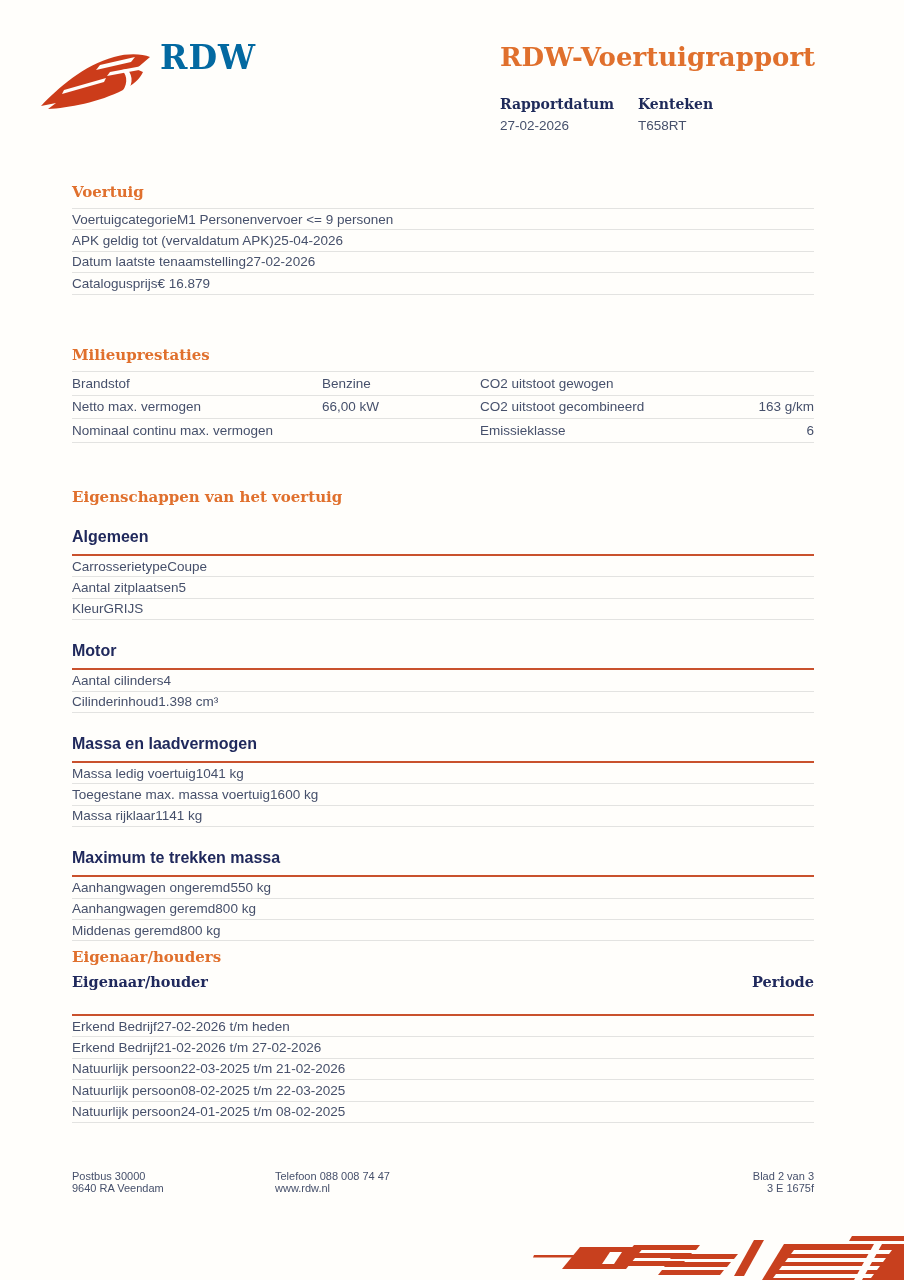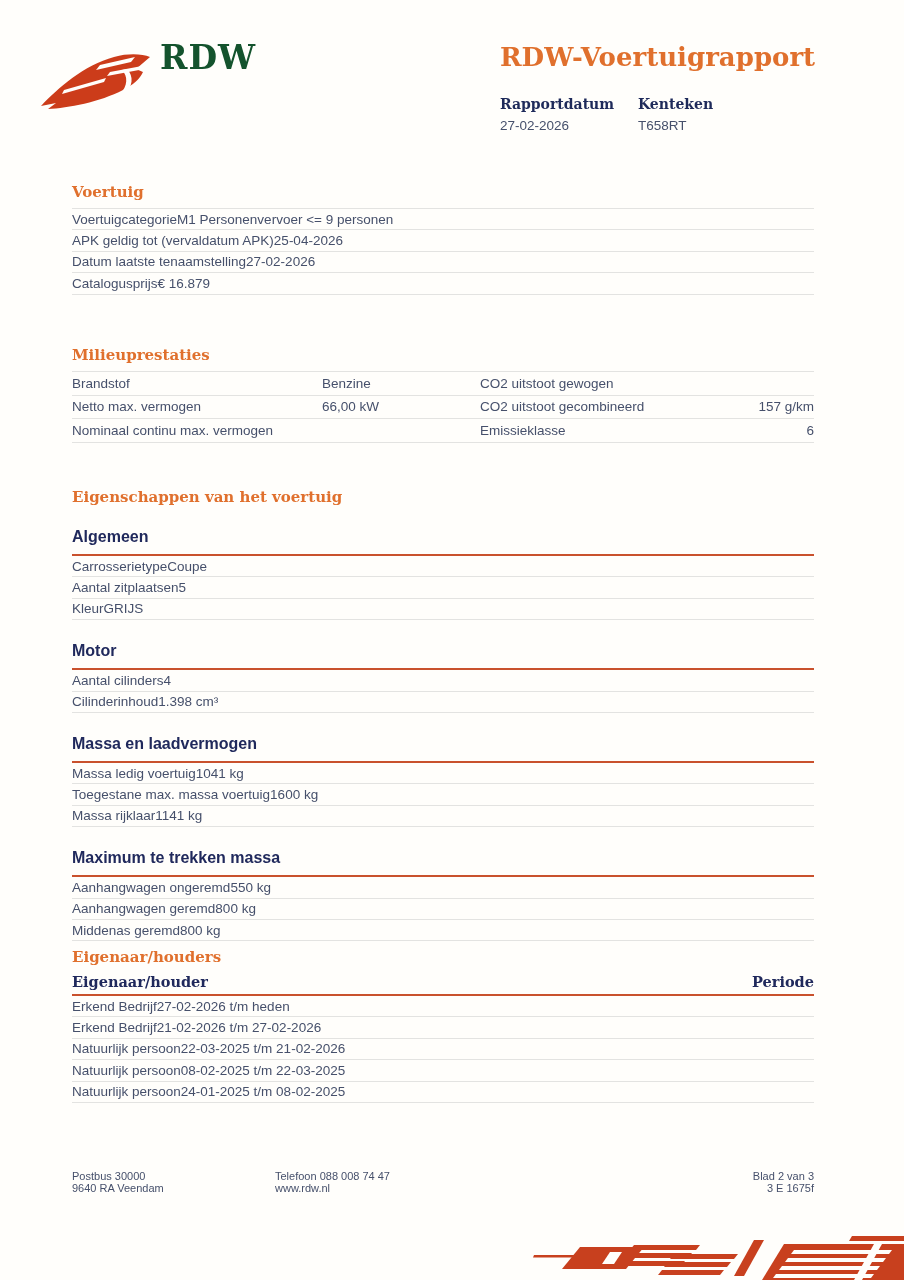--- a/index.html
+++ b/index.html
@@ -3,21 +3,21 @@
 <meta charset="utf-8">
 <style>
   * { margin:0; padding:0; box-sizing:border-box; }
   html,body { width:904px; height:1280px; }
   body { font-family:"Liberation Sans", sans-serif; background:#ffffff; }
   .page { position:relative; width:904px; height:1280px; background:#fffefb; overflow:hidden; }
 
   
   .logo-art { position:absolute; left:38px; top:48px; width:118px; height:66px; }
   .logo-text { position:absolute; left:160px; top:38px; font-family:"DejaVu Serif", serif;
-               font-weight:bold; font-size:33px; color:#14532d; letter-spacing:1px; }
+               font-weight:bold; font-size:33px; color:#0369a1; letter-spacing:1px; }
   .doc-title { position:absolute; left:500px; top:42px; font-family:"DejaVu Serif", serif;
                font-weight:bold; font-size:26px; color:#e0702d; }
   .meta { position:absolute; left:500px; top:96px; display:flex; }
   .meta-col { width:138px; }
   .meta-label { font-family:"DejaVu Serif", serif; font-weight:bold; font-size:14px; color:#1e2a5a; }
   .meta-value { margin-top:6px; font-size:13.5px; color:#46506b; }
 
   
   .abs-sec { position:absolute; left:72px; width:742px; }
   .sec-title { font-family:"DejaVu Serif", serif; font-weight:bold; font-size:15px;
@@ -38,21 +38,21 @@
 
   
   .subsec { margin-top:22px; }
   .subsec:first-of-type { margin-top:6px; }
   .subsec-title { font-size:16px; font-weight:bold; color:#20295c;
                   padding-bottom:8px; border-bottom:2px solid #c9512d; }
 
   
   .tbl-head { display:flex; justify-content:space-between; align-items:flex-end;
               font-family:"DejaVu Serif", serif; font-weight:bold; font-size:14.5px;
-              color:#20295c; padding-bottom:4px; border-bottom:2px solid #c9512d; margin-top:4px; }
+              color:#20295c; padding-bottom:24px; border-bottom:2px solid #c9512d; margin-top:4px; }
 
   
   .footer { position:absolute; left:72px; top:1170px; width:742px;
             font-size:11px; color:#46506b; display:flex; }
   .f-col { display:flex; flex-direction:column; }
   .f-left { width:203px; }
   .f-mid  { flex:1; }
   .f-right { text-align:right; }
 
   .wing-art { position:absolute; right:0; bottom:0; width:382px; height:48px; }
@@ -111,21 +111,21 @@
       <div class="row4">
         <span class="c1">Brandstof</span>
         <span class="c2">Benzine</span>
         <span class="c3">CO2 uitstoot gewogen</span>
         <span class="c4"></span>
       </div>
       <div class="row4">
         <span class="c1">Netto max. vermogen</span>
         <span class="c2">66,00 kW</span>
         <span class="c3">CO2 uitstoot gecombineerd</span>
-        <span class="c4">157 g/km</span>
+        <span class="c4">163 g/km</span>
       </div>
       <div class="row4">
         <span class="c1">Nominaal continu max. vermogen</span>
         <span class="c2"></span>
         <span class="c3">Emissieklasse</span>
         <span class="c4">6</span>
       </div>
     </div>
   </section>
 

